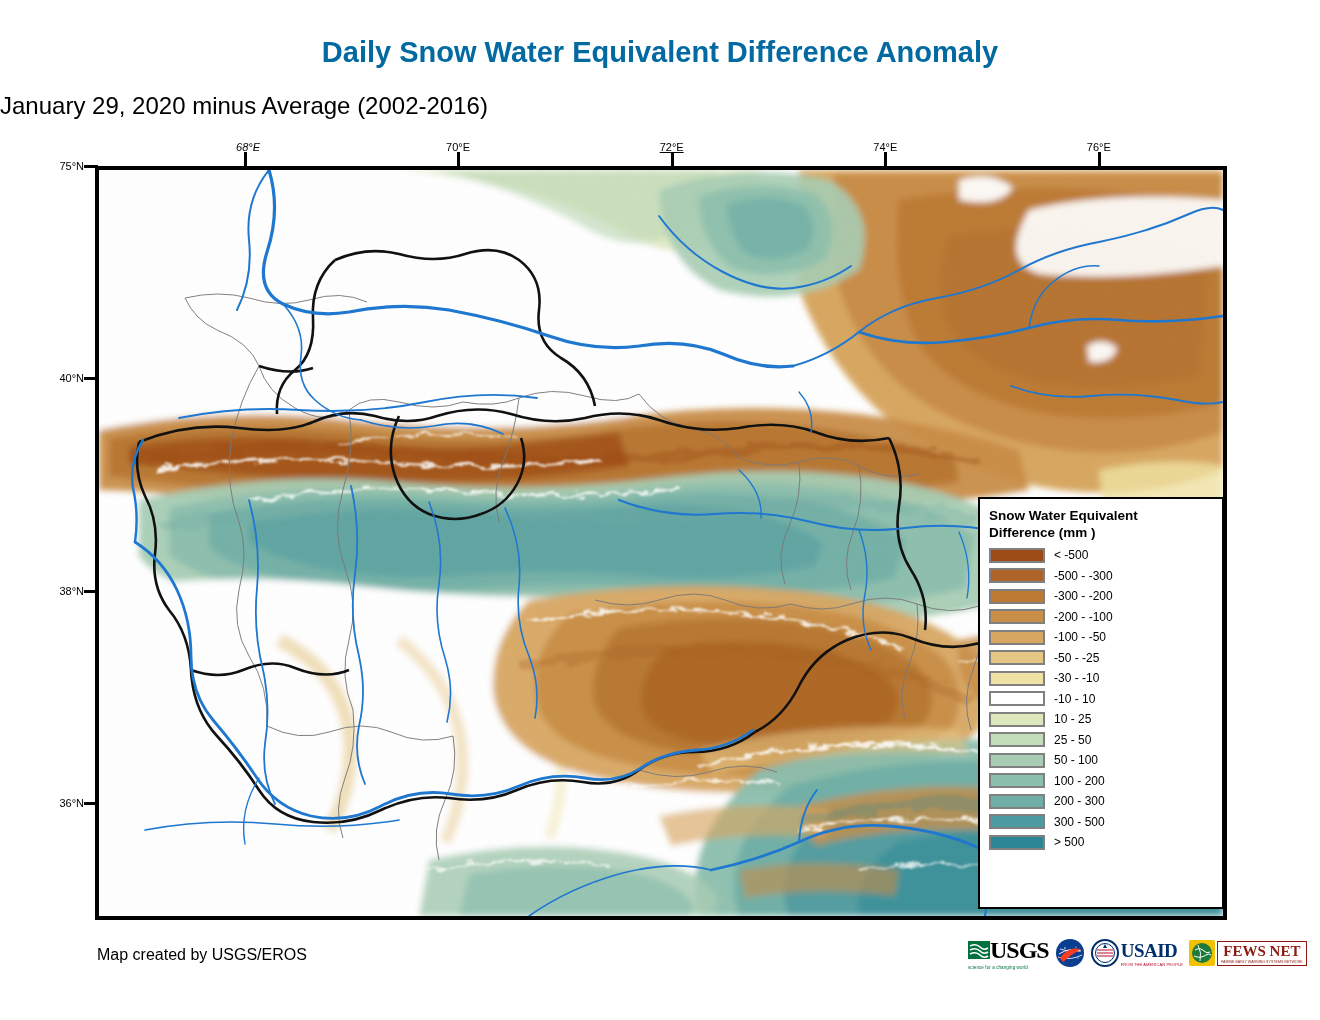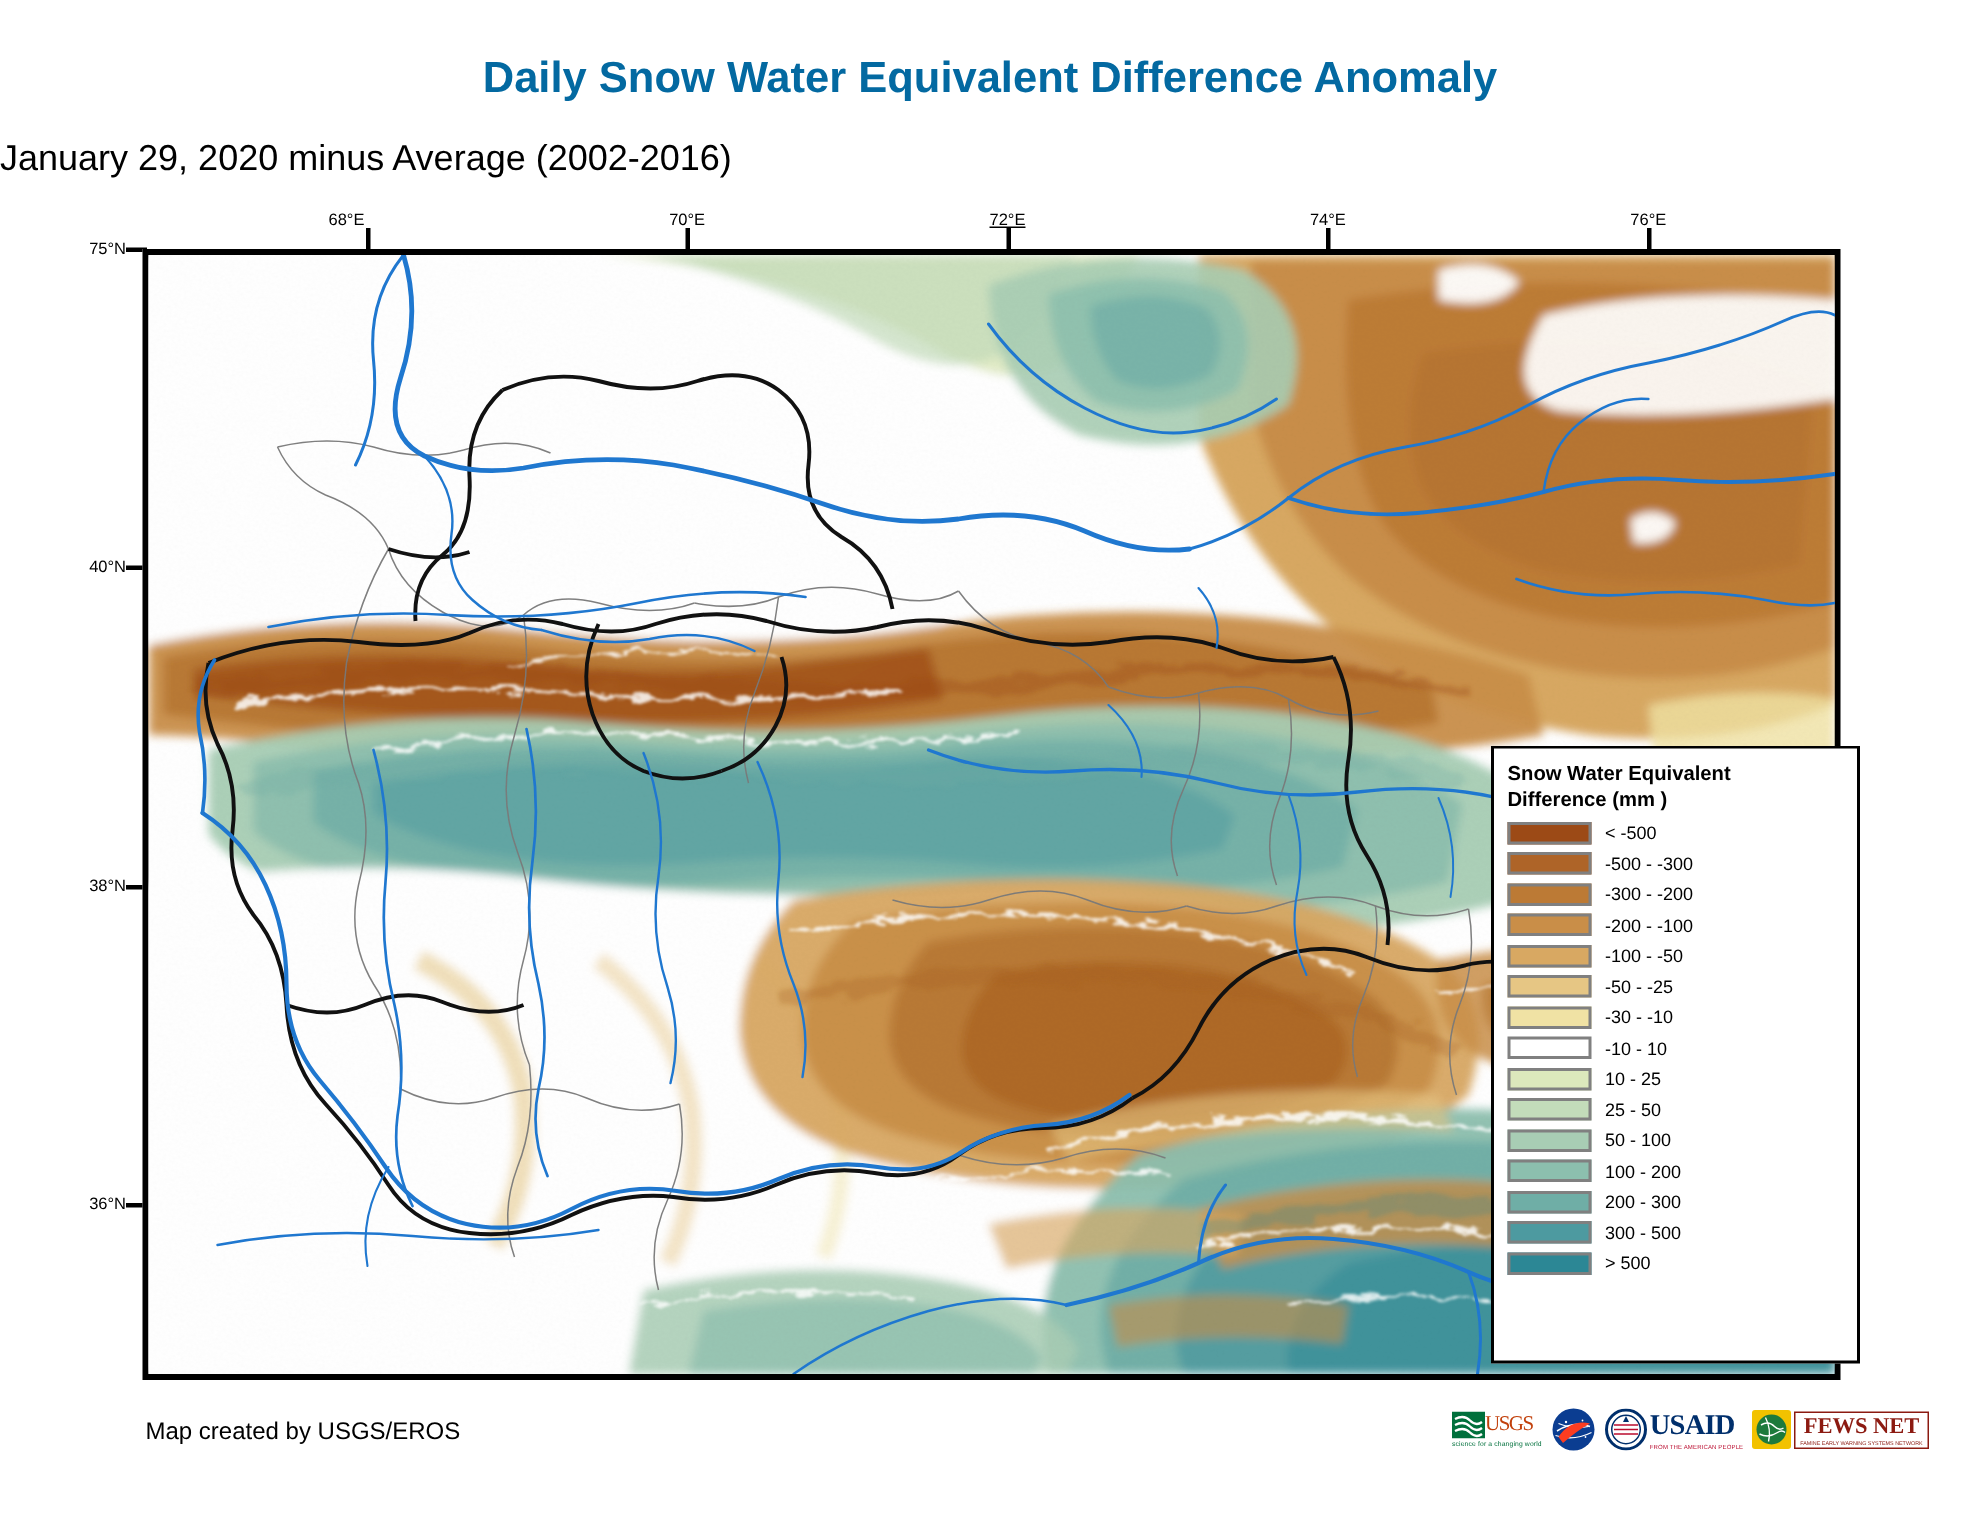--- a/index.html
+++ b/index.html
@@ -38,21 +38,20 @@
   .lon-label{transform:translateX(-50%);top:141px;}
   .lat-label{transform:translateY(-50%);text-align:right;}
   .tick-v{position:absolute;width:3px;background:#000;top:152px;height:14px;transform:translateX(-1px);}
   .tick-h{position:absolute;height:3px;background:#000;left:84px;width:14px;transform:translateY(-1px);}
 
   
   #legend-box{
     position:absolute;left:978px;top:497px;width:246px;height:412px;
     background:#ffffff;border:2px solid #000;box-sizing:border-box;
     padding:9px 8px 6px 9px;
-    margin-left:16px;
   }
   #legend-title{
     font-size:13.5px;font-weight:bold;color:#000;line-height:1.25;
     margin-bottom:3px;
   }
   .legend-row{display:flex;align-items:center;height:20.5px;}
   .legend-swatch{
     width:56px;height:15px;border:2px solid #808080;box-sizing:border-box;
     margin-right:9px;flex:0 0 auto;
   }
@@ -66,41 +65,41 @@
   #footer-credit{
     position:absolute;left:97px;top:946px;font-size:16px;color:#000;
   }
   #logo-strip{
     position:absolute;left:968px;top:934px;height:38px;
     display:flex;align-items:center;gap:6px;
   }
   .logo{height:34px;display:flex;align-items:center;}
   .usgs-wrap{display:flex;flex-direction:column;justify-content:center;}
   .usgs-main{display:flex;align-items:center;}
-  .usgs-text{font-size:14px;font-weight:normal;color:#c2410c;letter-spacing:-1px;
+  .usgs-text{font-size:24px;font-weight:bold;color:#000000;letter-spacing:-1px;
     font-family:"Liberation Serif", serif;}
   .usgs-tag{font-size:4.5px;color:#00703C;letter-spacing:0.1px;margin-top:1px;}
   .usaid-text{font-size:19px;font-weight:bold;color:#002F6C;letter-spacing:-0.5px;
     font-family:"Liberation Serif", serif;}
   .usaid-tag{font-size:4px;color:#BA0C2F;letter-spacing:0.1px;}
   .fews-text{font-size:15px;font-weight:bold;color:#8C1A11;letter-spacing:0px;
     font-family:"Liberation Serif", serif;}
   .fews-tag{font-size:3.6px;color:#8C1A11;}
   .fews-box{border:1px solid #8C1A11;padding:1px 3px;display:flex;flex-direction:column;align-items:center;}
 </style>
 </head>
 <body>
 
 <div id="page-title">Daily Snow Water Equivalent Difference Anomaly</div>
 <div id="page-subtitle">January 29, 2020 minus Average (2002-2016)</div>
 
 <div id="map-figure">
 
   <div id="axis-ticks">
-      <div class="axis-label lon-label" style="left: 231px;">68°E</div>
+      <div class="axis-label lon-label" style="left: 248px; font-style: italic;">68°E</div>
       <div class="tick-v" style="left: 244.509px;"></div>
       <div class="axis-label lon-label" style="left: 458.094px;">70°E</div>
       <div class="tick-v" style="left: 458.094px;"></div>
       <div class="axis-label lon-label" style="left: 671.679px; text-decoration: underline;">72°E</div>
       <div class="tick-v" style="left: 671.679px;"></div>
       <div class="axis-label lon-label" style="left: 885.264px;">74°E</div>
       <div class="tick-v" style="left: 885.264px;"></div>
       <div class="axis-label lon-label" style="left: 1098.85px;">76°E</div>
       <div class="tick-v" style="left: 1098.85px;"></div>
       <div class="axis-label lat-label" style="top: 166px; left: 40px; width: 44px;">75°N</div>

